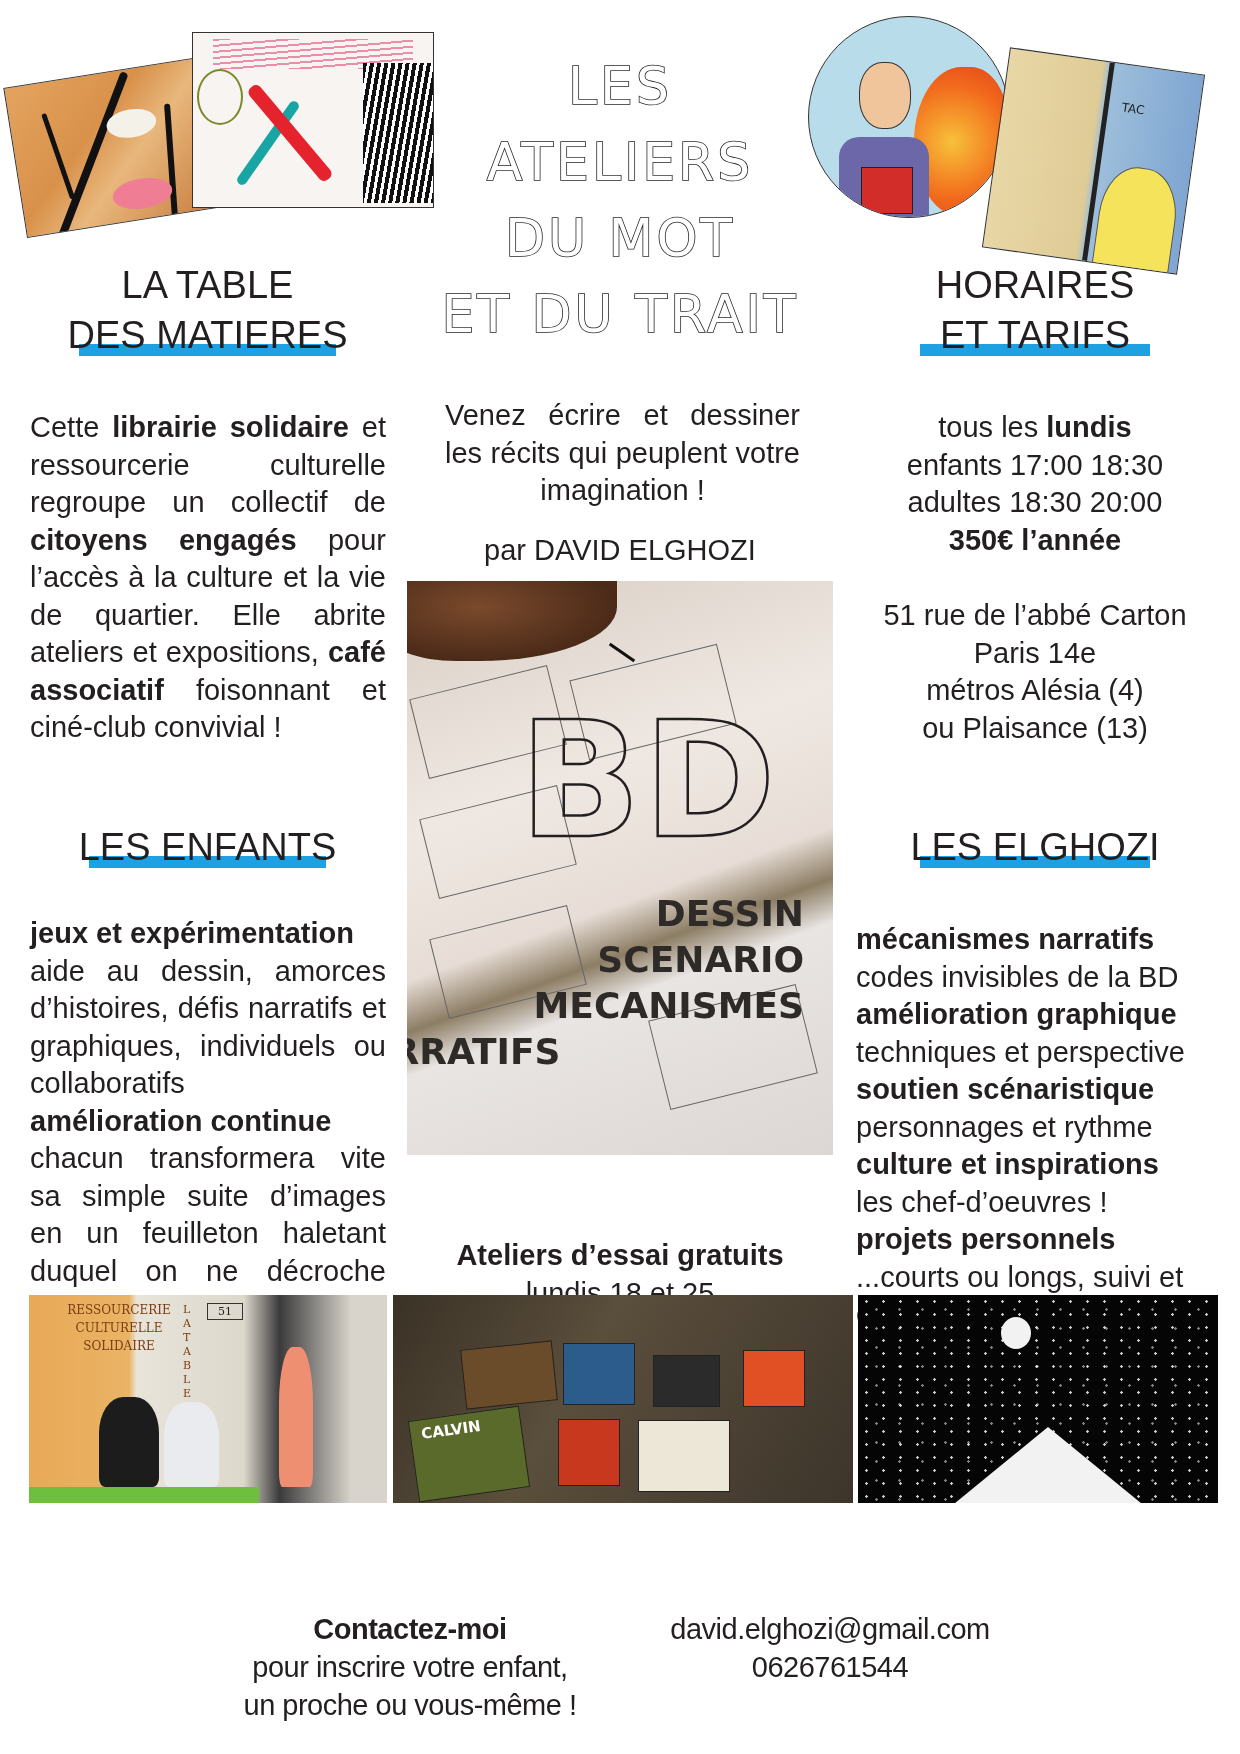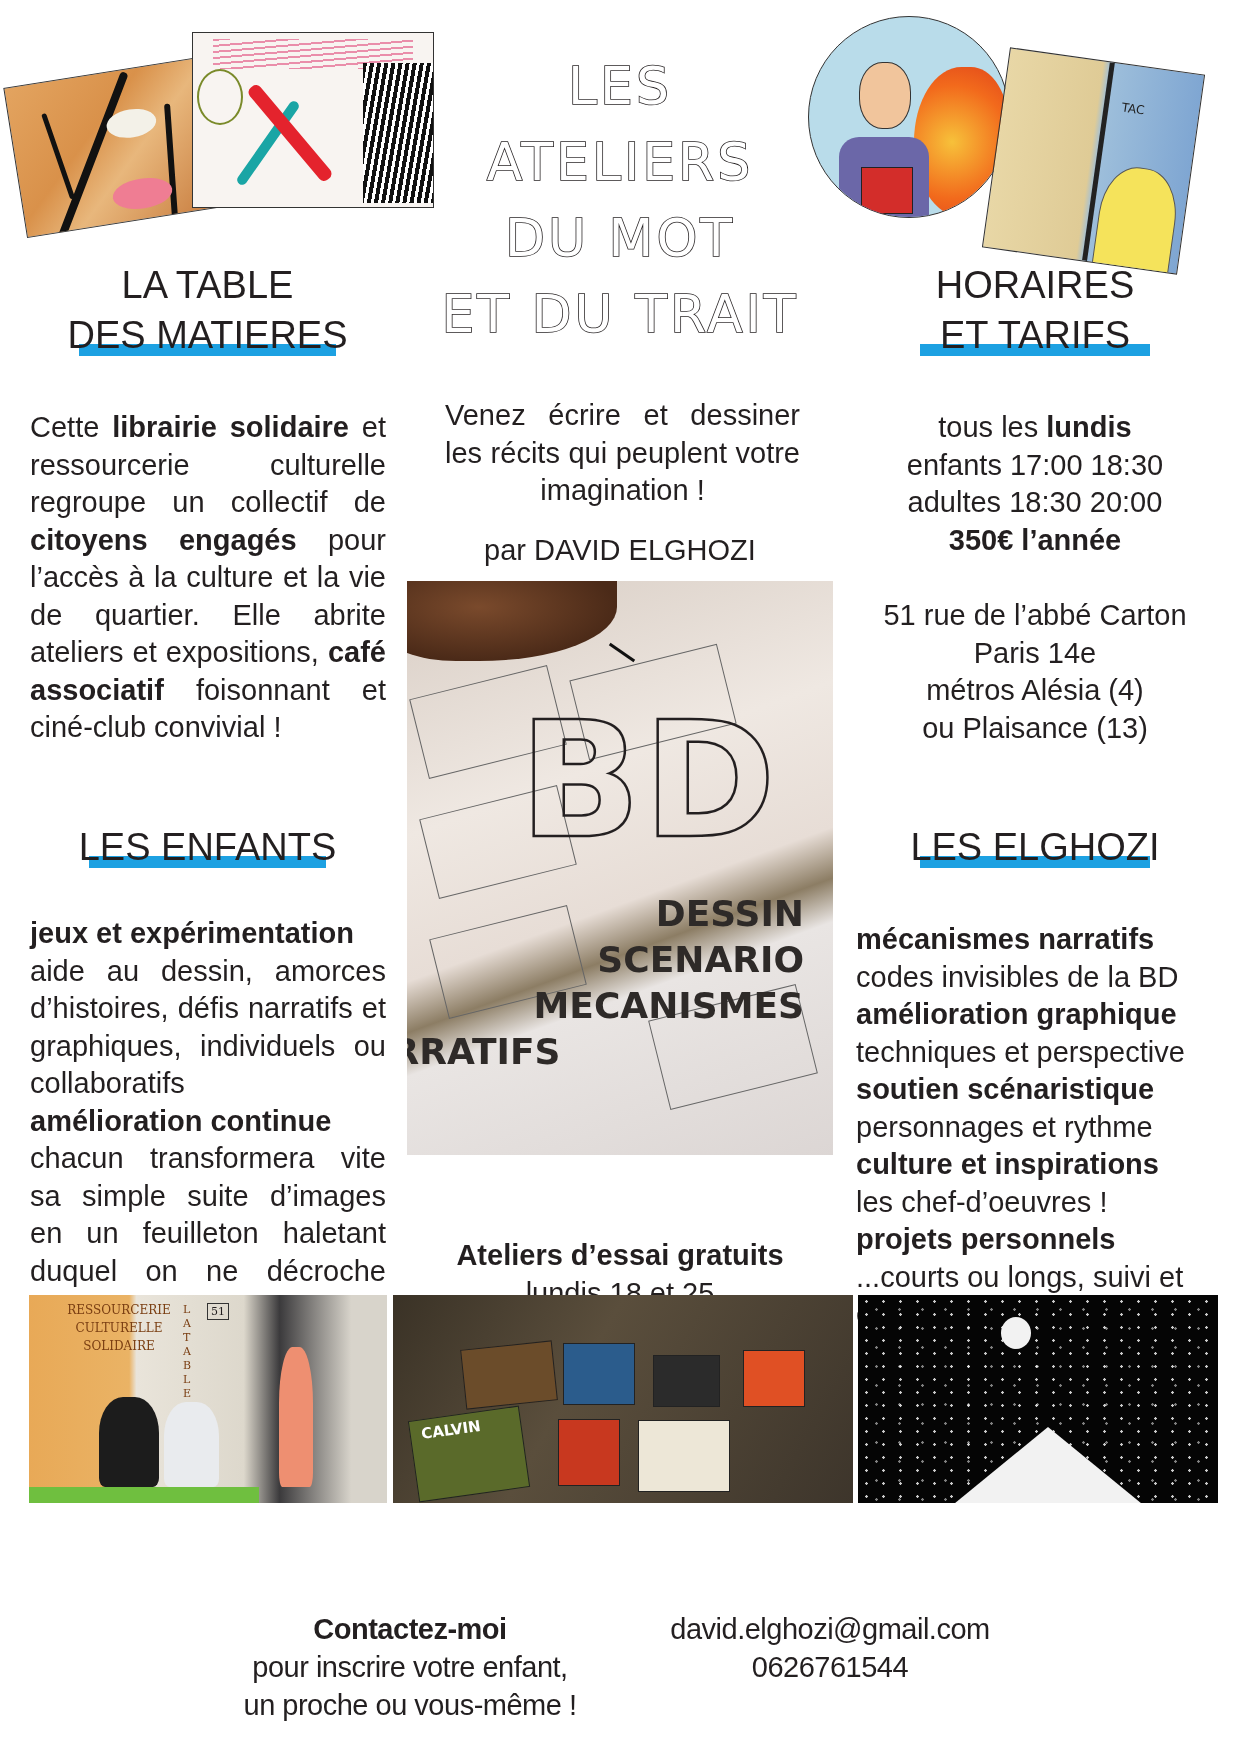--- a/index.html
+++ b/index.html
@@ -196,21 +196,21 @@
   <div>...courts ou longs, suivi  et conseils personnalisés</div>
 </div>
 
 <div class="photo ph1">
   <div class="sign">
     <div>RESSOURCERIE</div>
     <div>CULTURELLE</div>
     <div>SOLIDAIRE</div>
   </div>
   <div style="position:absolute;left:154px;top:8px;width:12px;font-family:'DejaVu Serif',serif;font-size:11px;line-height:14px;color:#7a3e12;word-break:break-all;">LA TABLE DES MATI</div>
-  <div style="position:absolute;left:178px;top:8px;padding:1px 3px;border:1px solid #333;font-size:11px;font-family:'DejaVu Serif',serif;">51</div>
+  <div style="position:absolute;left:178px;top:8px;padding:1px 10px;border:1px solid #333;font-size:11px;font-family:'DejaVu Serif',serif;">51</div>
   <div class="grass"></div>
   <div class="person" style="left:70px;width:60px;height:90px;background:#1c1c1c;"></div>
   <div class="person" style="left:135px;width:55px;height:85px;background:#e9ebee;"></div>
   <div class="person" style="left:250px;width:34px;height:140px;background:#ee8f71;"></div>
 </div>
 <div class="photo ph2">
   <div class="book" style="left:70px;top:50px;width:90px;height:58px;background:#6b4c2a;transform:rotate(-6deg);"></div>
   <div class="book" style="left:170px;top:48px;width:70px;height:60px;background:#2b5c8c;"></div>
   <div class="book" style="left:20px;top:118px;width:110px;height:80px;background:#5a6a2a;transform:rotate(-8deg);"></div>
   <div class="calvin">CALVIN</div>

